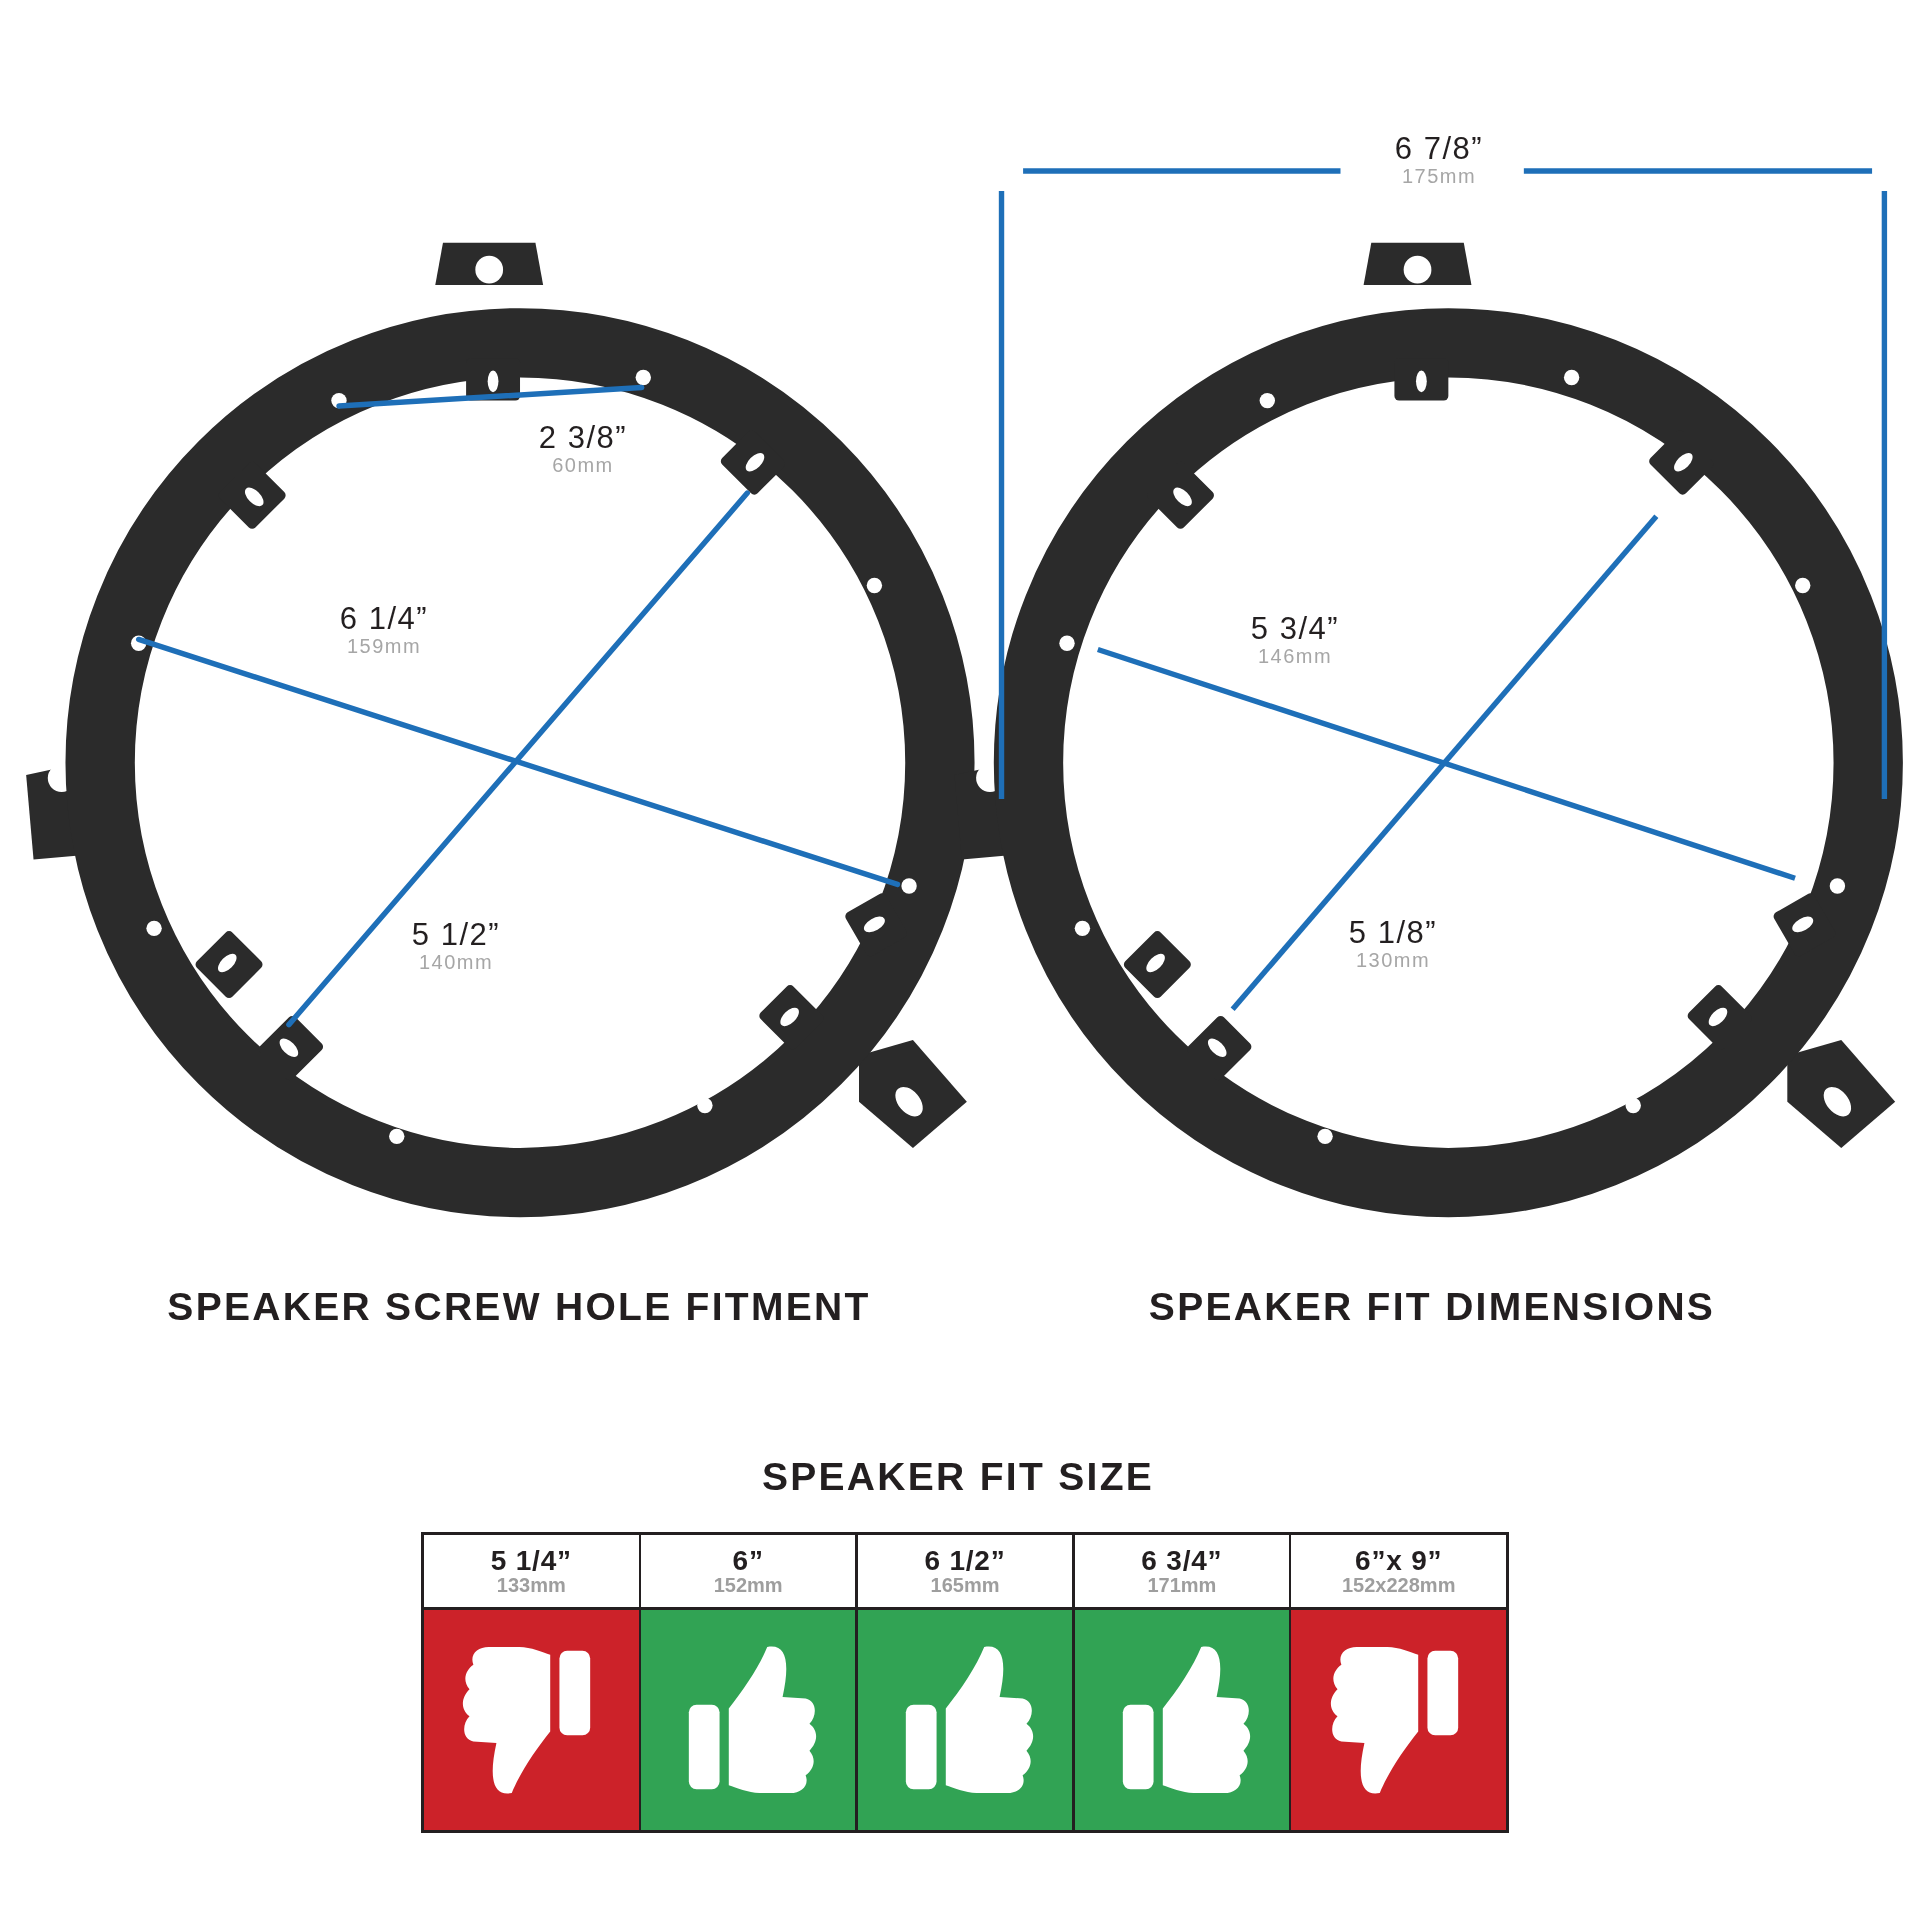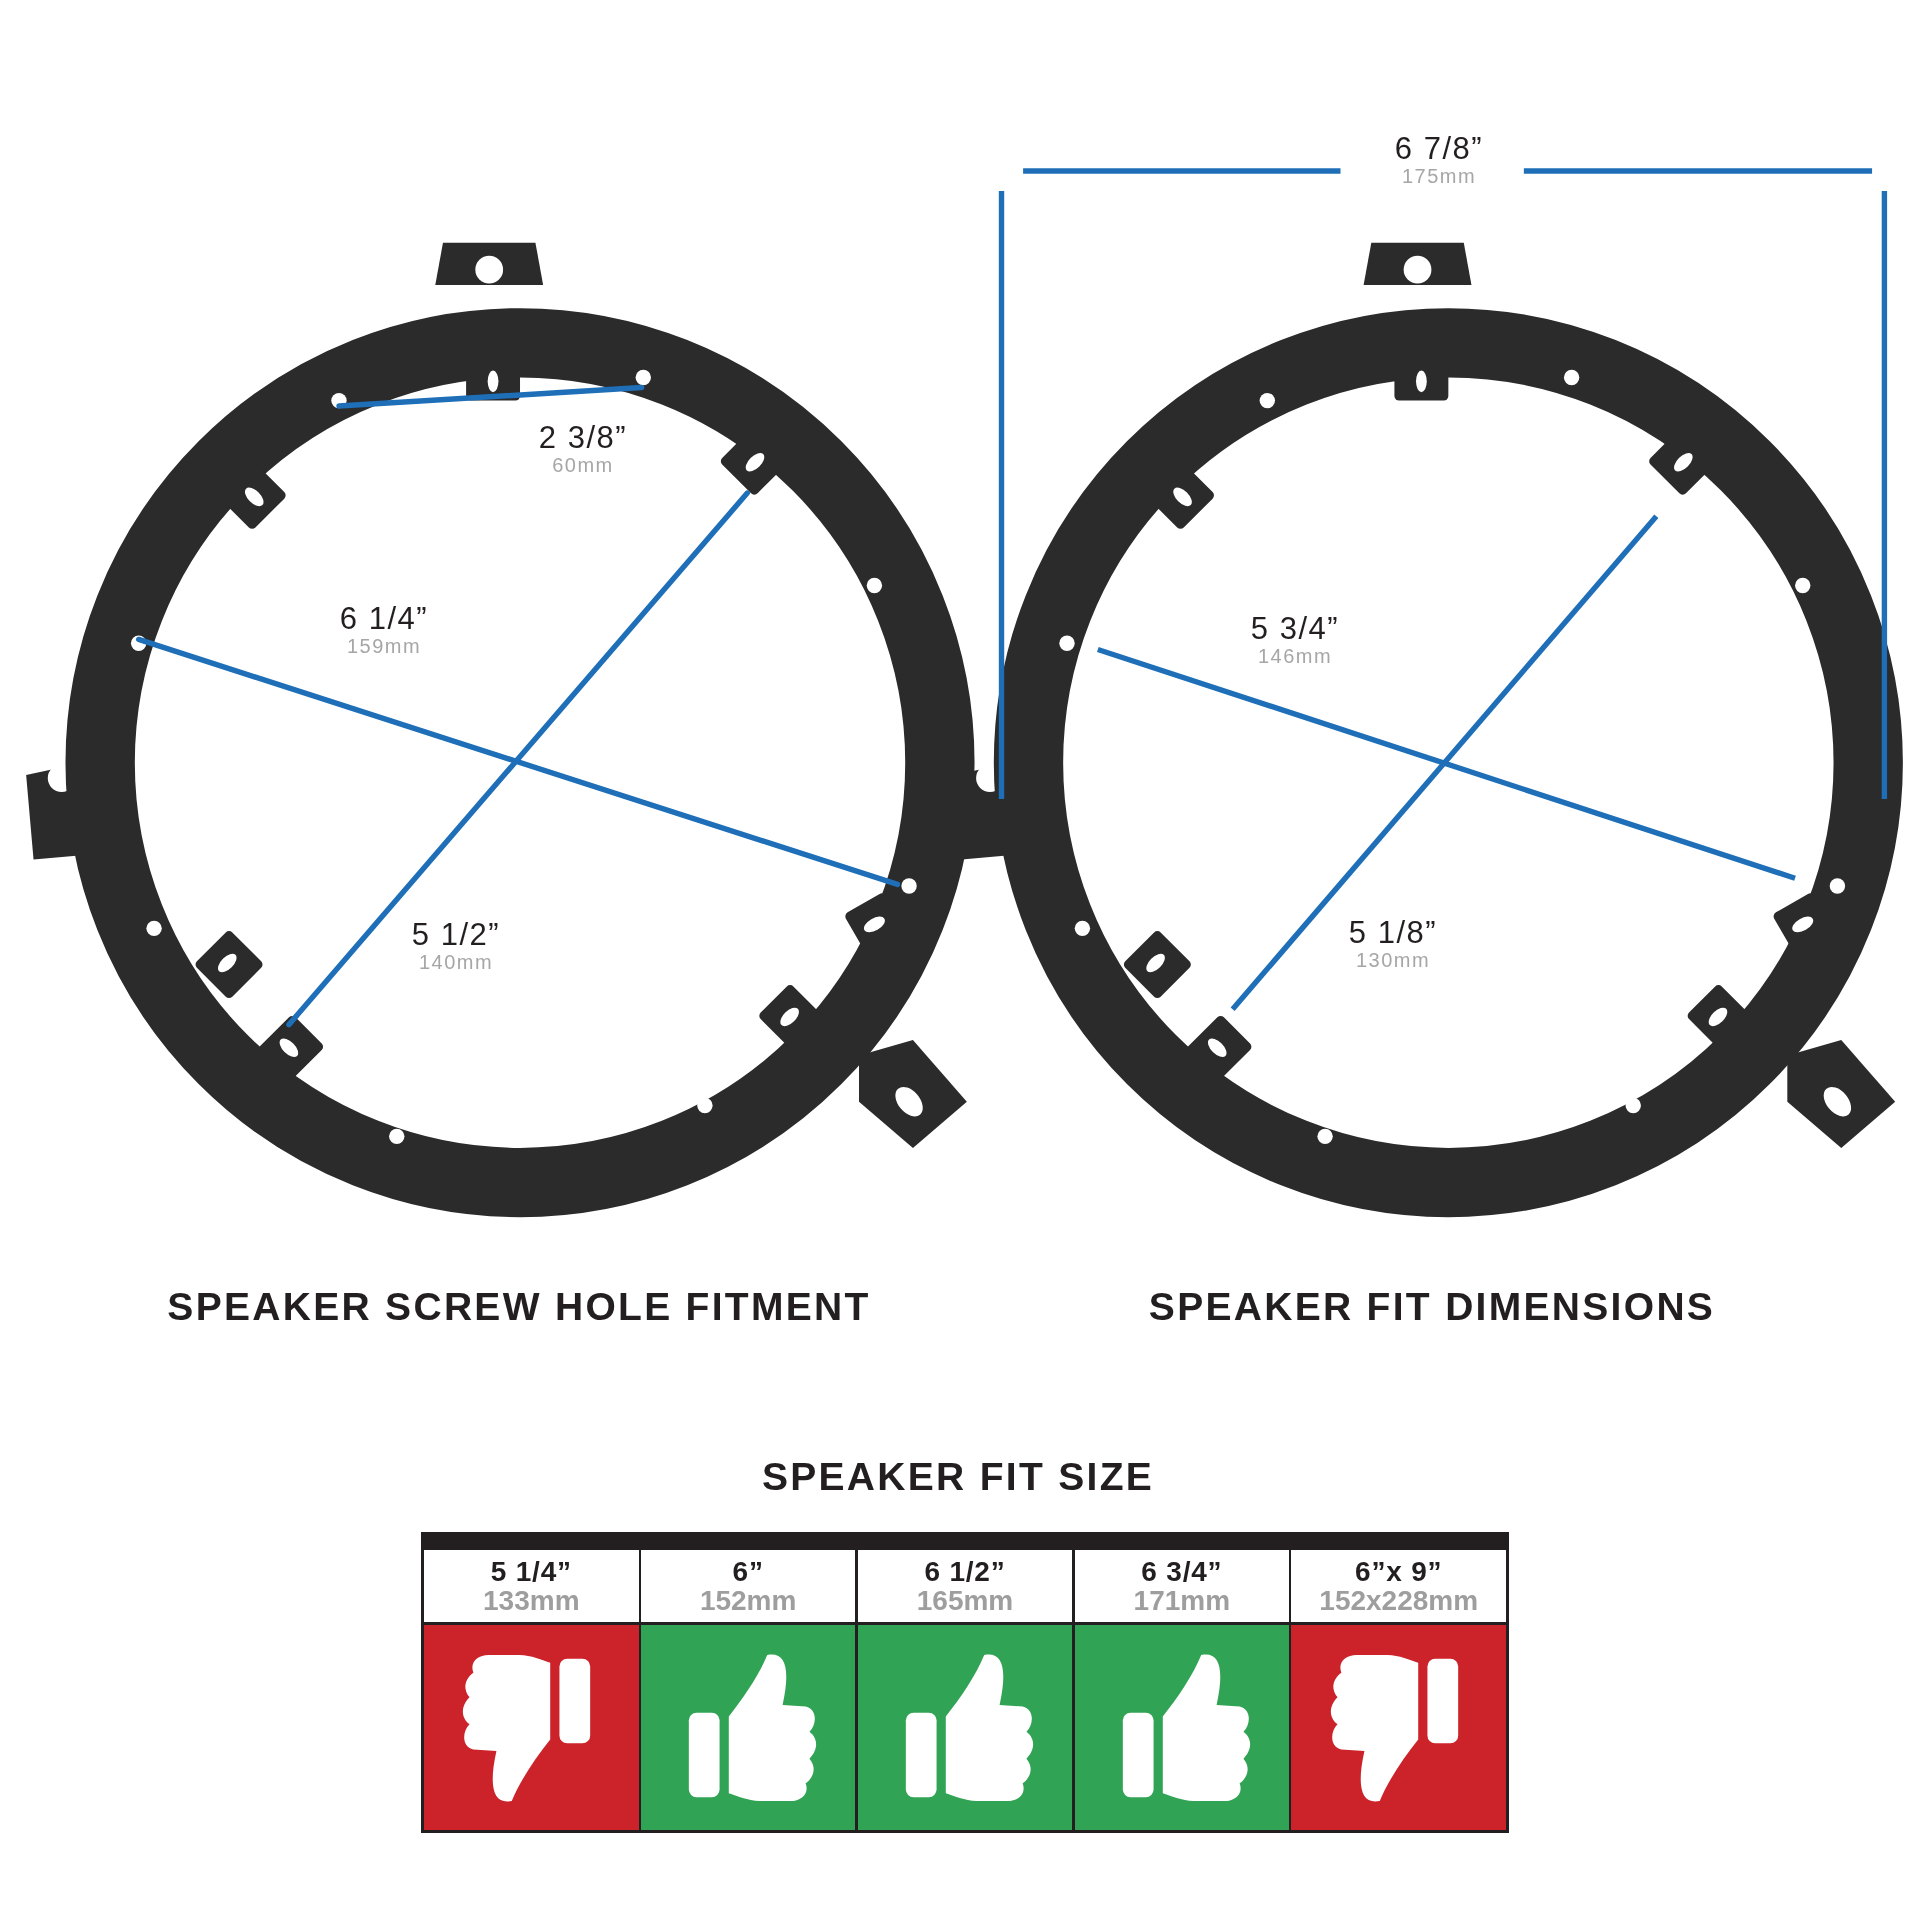--- a/index.html
+++ b/index.html
@@ -4,23 +4,23 @@
 <style>
   html,body{margin:0;padding:0;background:#ffffff;}
   body{width:1926px;height:1926px;position:relative;overflow:hidden;font-family:"Liberation Sans","DejaVu Sans",sans-serif;}
   .stage{position:absolute;left:0;top:0;width:1926px;height:1926px;}
   .lbl{position:absolute;text-align:center;font-weight:normal;line-height:1;white-space:nowrap;transform:translateX(-50%);}
   .lbl .in{display:block;color:#231f20;font-size:31px;letter-spacing:1.5px;}
   .lbl .mm{display:block;color:#a6a6a6;font-size:20px;letter-spacing:1.5px;margin-top:1.5px;}
   .caption{position:absolute;font-weight:bold;color:#231f20;font-size:39px;letter-spacing:2.3px;white-space:nowrap;transform:translateX(-50%);text-align:right;}
   .fit-table{position:absolute;left:421px;top:1532px;width:1088px;height:301px;border:3.1px solid #231f20;box-sizing:border-box;display:flex;background:#231f20;gap:2.3px;}
   .fit-col{flex:1;display:flex;flex-direction:column;background:#231f20;}
-  .fit-head{height:72px;background:#fff;display:flex;flex-direction:column;align-items:center;justify-content:center;font-weight:bold;line-height:1.05;margin-top:15px;}
+  .fit-head{height:72px;background:#fff;display:flex;flex-direction:column;align-items:center;justify-content:center;font-weight:bold;line-height:1.05;}
   .fit-head .in{color:#231f20;font-size:28px;letter-spacing:0.8px;}
-  .fit-head .mm{color:#9e9e9e;font-size:28px;}
+  .fit-head .mm{color:#9e9e9e;font-size:20px;}
   .fit-cell{flex:1;margin-top:3.1px;display:flex;align-items:center;justify-content:center;}
   .fit-cell svg{width:146px;height:154px;}
 </style>
 </head>
 <body>
 
 <div class="stage">
 
   <svg width="1926" height="1926" viewBox="0 0 2500 2500" style="position:absolute;left:0;top:0">
     <defs>

